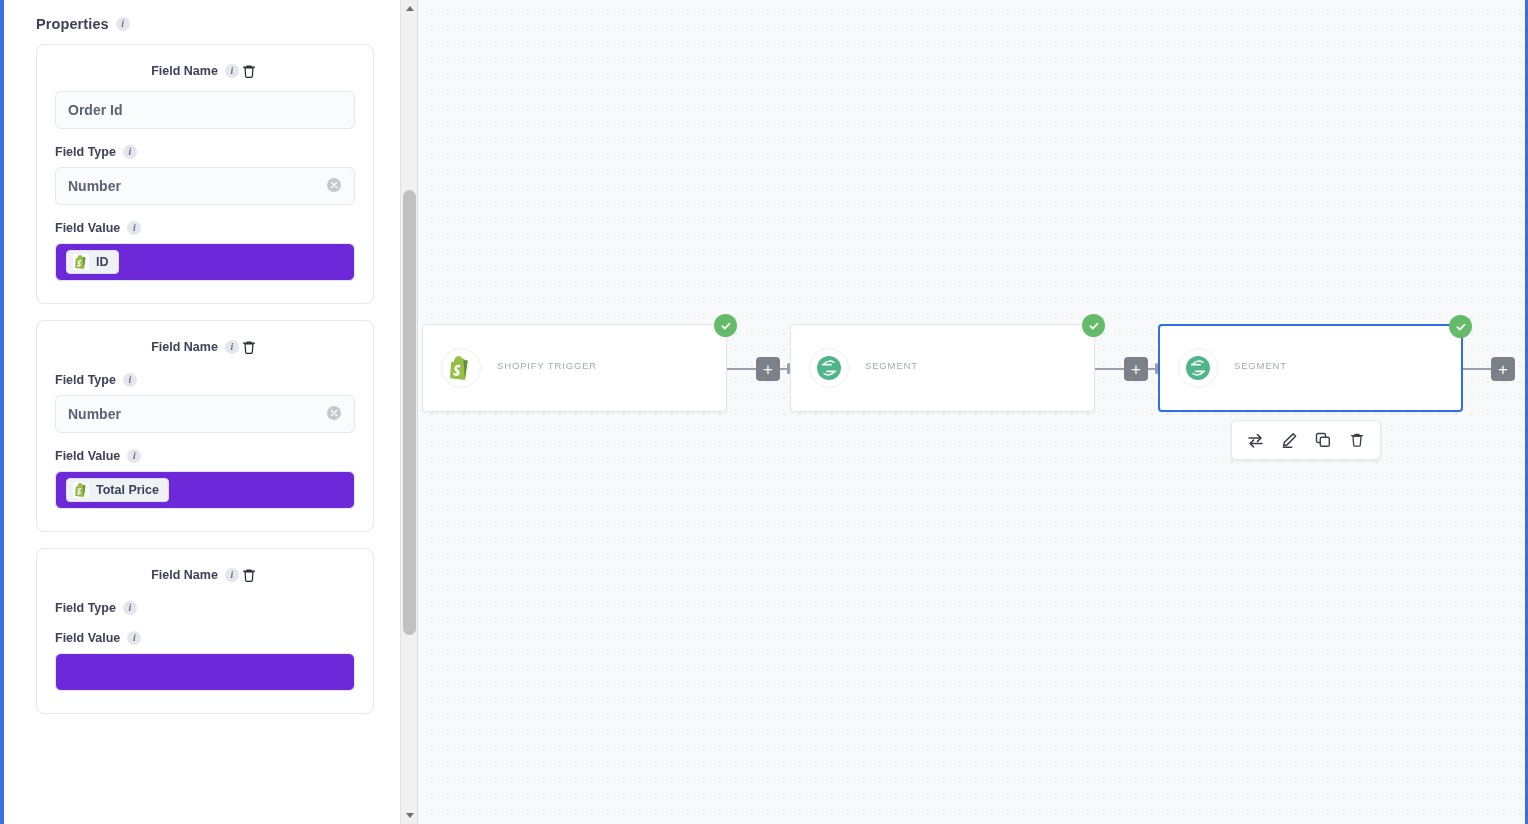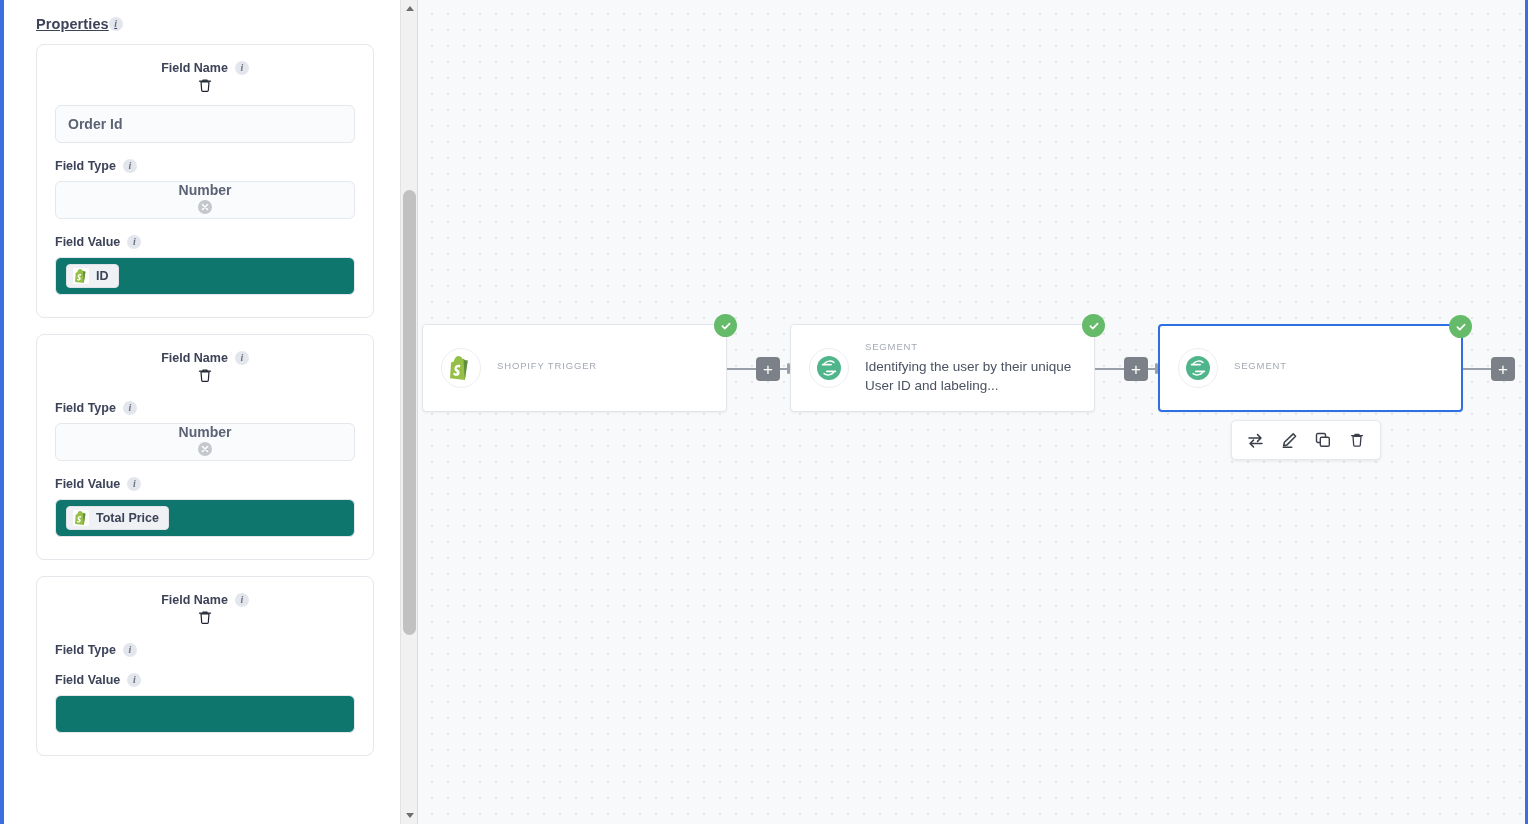--- a/index.html
+++ b/index.html
@@ -41,26 +41,26 @@
     position: absolute;
     left: 0; top: 0;
     width: 400px;
     height: 824px;
     padding: 0 22px 0 24px;
   }
 
   .panel-title {
     display: flex;
     align-items: center;
+    gap: 7px;
     font-size: 14.5px;
     font-weight: bold;
     color: #3c4257;
     padding: 16px 0 12px 8px;
     letter-spacing: .1px;
-    text-decoration: underline;
   }
 
   .info-icon {
     display: inline-flex;
     align-items: center;
     justify-content: center;
     width: 14px; height: 14px;
     border-radius: 50%;
     background: #e3e6ec;
     color: #6b7280;
@@ -76,23 +76,22 @@
     background: #ffffff;
     border: 1px solid #e4e7ec;
     border-radius: 8px;
     padding: 16px 18px 22px 18px;
     margin: 0 8px 16px 8px;
   }
 
   .card-head {
     display: flex;
     align-items: center;
-    justify-content: space-between;
+    justify-content: center;
     margin-bottom: 10px;
-    flex-direction: column;
   }
   .label-row {
     display: flex;
     align-items: center;
     gap: 7px;
     font-size: 12.5px;
     font-weight: bold;
     color: #3c4257;
   }
   .label-block { margin: 16px 0 8px 0; }
@@ -110,29 +109,29 @@
     border: 1px solid #e4e7ec;
     border-radius: 6px;
     background: #fafbfc;
     display: flex;
     align-items: center;
     padding: 0 12px;
     font-size: 14px;
     color: #5b6375;
     font-weight: bold;
   }
-  .text-input.with-clear { justify-content: space-between; flex-direction: column; }
+  .text-input.with-clear { justify-content: space-between; }
   .clear-icon { flex: 0 0 16px; }
 
   .value-input {
     width: 100%;
     min-height: 38px;
     border: 1px solid #e4e7ec;
     border-radius: 6px;
-    background: #0f766e;
+    background: #6d28d9;
     display: flex;
     align-items: center;
     padding: 0 10px;
   }
   .chip {
     display: inline-flex;
     align-items: center;
     gap: 7px;
     background: #eff1f4;
     border: 1px solid #dfe3e8;
@@ -498,21 +497,20 @@
       <div class="node-logo">
         <svg width="26" height="26" viewBox="0 0 26 26">
           <circle cx="13" cy="13" r="12" fill="#4fb58b"></circle>
           <path d="M6.6 9.6h8.5M10.9 16.4h8.5" stroke="#fff" stroke-width="1.7" stroke-linecap="round"></path>
           <path d="M17.9 7.4a7 7 0 0 0-9.6 1.3" stroke="#fff" stroke-width="1.5" fill="none" stroke-linecap="round"></path>
           <path d="M8.1 18.6a7 7 0 0 0 9.6-1.3" stroke="#fff" stroke-width="1.5" fill="none" stroke-linecap="round"></path>
         </svg>
       </div>
       <div class="node-text">
         <div class="node-kicker">SEGMENT</div>
-        <div class="node-desc">Identifying the user by their unique User ID and labeling...</div>
       </div>
       <div class="node-check">
         <svg width="12" height="12" viewBox="0 0 12 12">
           <path d="M2.4 6.2l2.4 2.4 4.8-5" stroke="#fff" stroke-width="1.7" fill="none" stroke-linecap="round" stroke-linejoin="round"></path>
         </svg>
       </div>
     </div>
 
     <div class="node selected" style="left:740px;top:324px;">
       <div class="node-logo">

